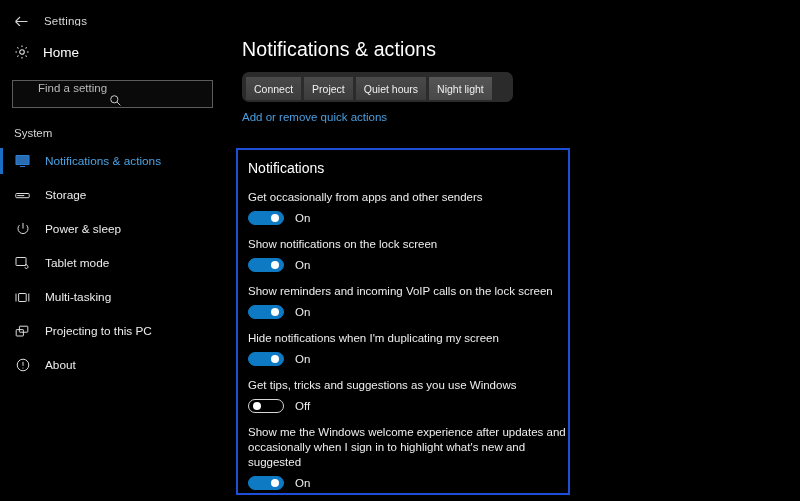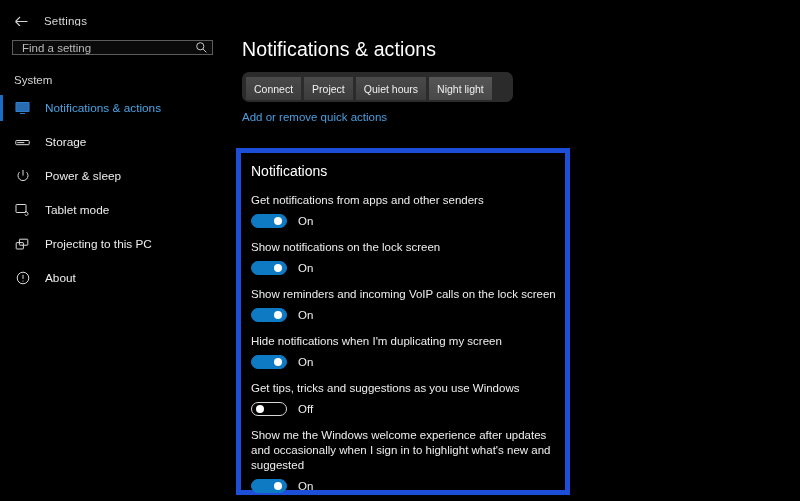--- a/index.html
+++ b/index.html
@@ -66,26 +66,27 @@
     margin-top: 12px;
     padding-left: 14px;
     gap: 13px;
   }
   .home-row .ico { width: 16px; height: 16px; color: #e6e6e6; display:flex; align-items:center; justify-content:center;}
   .home-label { font-size: 13.5px; color: #ffffff; }
 
   .search-wrap {
     margin: 14px 0 0 12px;
     width: 201px;
-    height: 15px;
+    height: 28px;
     border: 1px solid #5c5c5c;
     background: #0a0a0a;
     display: flex;
     align-items: center;
     padding: 0 4px 0 9px;
+    flex-direction: column;
   }
   .search-input {
     flex: 1;
     background: transparent;
     border: none;
     outline: none;
     color: #cccccc;
     font-family: "Liberation Sans", sans-serif;
     font-size: 11.5px;
   }
@@ -175,21 +176,21 @@
     text-decoration: none;
   }
 
   
   .notif-box {
     position: absolute;
     left: 4px;
     top: 122px;
     width: 334px;
     height: 347px;
-    border: 5px solid #1d4ed8;
+    border: 2px solid #1d4ed8;
     padding: 10px 0 0 8px;
   }
 
   .section-title {
     font-size: 14px;
     color: #ffffff;
     margin-bottom: 14px;
     padding-left: 2px;
   }
 
@@ -249,20 +250,29 @@
     <div class="back-btn">
       <svg width="15" height="13" viewBox="0 0 15 13" fill="none" stroke="currentColor" stroke-width="1.1">
         <path d="M13.5 6.5H1.5M1.5 6.5L6 2M1.5 6.5L6 11"></path>
       </svg>
     </div>
     <div class="titlebar-title">Settings</div>
   </div>
 
   <div class="leftpane">
 
+    <div class="home-row">
+      <span class="ico">
+        <svg width="16" height="16" viewBox="0 0 16 16" fill="none" stroke="currentColor" stroke-width="1.05">
+          <circle cx="8" cy="8" r="2.3"></circle>
+          <path d="M8 1.4v1.7M8 12.9v1.7M1.4 8h1.7M12.9 8h1.7M3.3 3.3l1.2 1.2M11.5 11.5l1.2 1.2M12.7 3.3l-1.2 1.2M4.5 11.5l-1.2 1.2"></path>
+        </svg>
+      </span>
+      <span class="home-label">Home</span>
+    </div>
 
     <div class="search-wrap">
       <input class="search-input" type="text" placeholder="Find a setting" style="">
       <span class="search-ico">
         <svg width="13" height="13" viewBox="0 0 13 13" fill="none" stroke="currentColor" stroke-width="1">
           <circle cx="5.3" cy="5.3" r="3.6"></circle>
           <path d="M8.1 8.1l3.3 3.3"></path>
         </svg>
       </span>
     </div>
@@ -303,20 +313,30 @@
     <div class="nav-item">
       <span class="ico">
         <svg width="15" height="14" viewBox="0 0 15 14" fill="none" stroke="currentColor" stroke-width="1">
           <rect x="1" y="1.5" width="10" height="8" rx="0.6"></rect>
           <path d="M10 8.5c1.8 0 3 1 3 2.3 0 1-.7 1.7-1.6 1.7-.8 0-1.4-.5-1.4-1.2"></path>
         </svg>
       </span>
       <span class="lbl">Tablet mode</span>
     </div>
 
+    <div class="nav-item">
+      <span class="ico">
+        <svg width="15" height="11" viewBox="0 0 15 11" fill="none" stroke="currentColor" stroke-width="1">
+          <path d="M1 1.5v8"></path>
+          <rect x="3.6" y="1.5" width="7.6" height="8" rx="0.5"></rect>
+          <path d="M13.8 1.5v8"></path>
+        </svg>
+      </span>
+      <span class="lbl">Multi-tasking</span>
+    </div>
 
     <div class="nav-item">
       <span class="ico">
         <svg width="15" height="13" viewBox="0 0 15 13" fill="none" stroke="currentColor" stroke-width="1">
           <rect x="4.4" y="1.2" width="8.4" height="6" rx="0.5"></rect>
           <rect x="1.2" y="4.6" width="7.2" height="6.4" rx="0.5"></rect>
         </svg>
       </span>
       <span class="lbl">Projecting to this PC</span>
     </div>
@@ -346,21 +366,21 @@
       <div class="qa-tile light">Night light</div>
     </div>
 
     <a class="qa-link" href="#">Add or remove quick actions</a>
 
     <div class="notif-box">
 
       <div class="section-title">Notifications</div>
 
       <div class="setting">
-        <div class="setting-label">Get notifications from apps and other senders</div>
+        <div class="setting-label">Get occasionally from apps and other senders</div>
         <div class="toggle-row">
           <div class="toggle on">
               <span class="knob"></span>
             </div>
           <span class="toggle-state">On</span>
         </div>
       </div>
 
       <div class="setting">
         <div class="setting-label">Show notifications on the lock screen</div>

